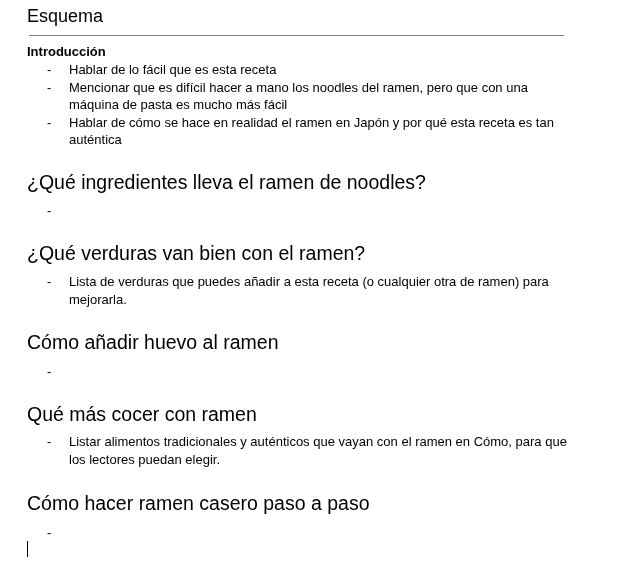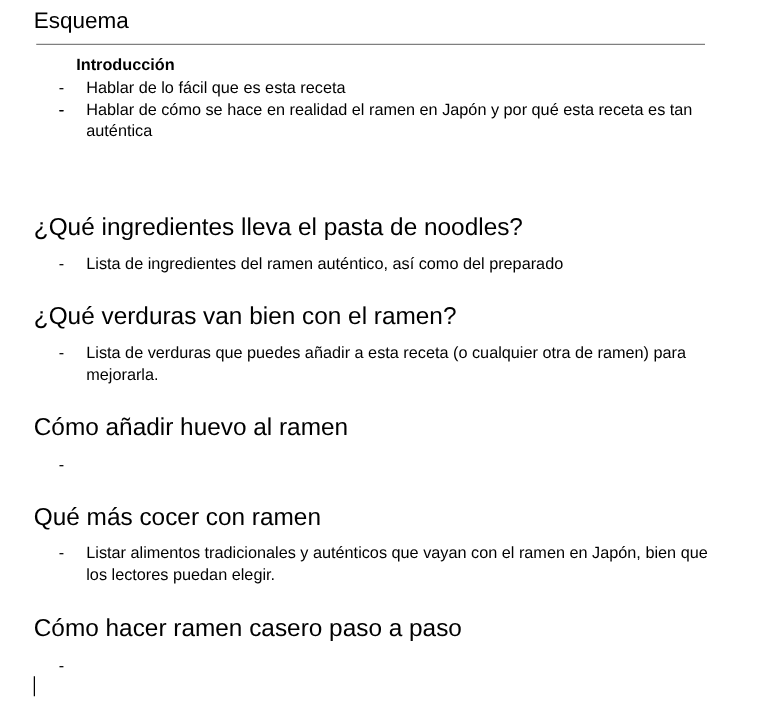--- a/index.html
+++ b/index.html
@@ -10,21 +10,21 @@
     .title-text {
       position: absolute; left: 27px; top: 9px;
       font-size: 18px; line-height: 15px;
     }
     .rule {
       position: absolute; left: 29px; top: 35px; width: 535px; height: 1px;
       background: #7f7f7f;
     }
     .intro-heading {
       position: absolute; left: 27px; top: 44px;
-      font-size: 13px; font-weight: bold; line-height: 15px; margin-left: 34px;
+      font-size: 13px; font-weight: bold; line-height: 15px;
     }
     .list { position: absolute; left: 0; margin: 0; padding: 0; list-style: none; }
     .list li {
       position: relative; padding-left: 69px; width: 500px;
       font-size: 13px; line-height: 17.5px;
     }
     .list li .dash { position: absolute; left: 47px; top: 0; }
     .h2 {
       position: absolute; left: 27px;
       font-size: 19.5px; line-height: 22px; font-weight: normal;
@@ -37,42 +37,42 @@
 </head>
 <body>
 
 <div>
   <div class="title-text">Esquema</div>
   <div class="rule"></div>
 
   <div class="intro-heading">Introducción</div>
   <ul class="list" style="top:61px">
     <li><span class="dash">-</span><span>Hablar de lo fácil que es esta receta</span></li>
-    <li><span class="dash">-</span></li>
+    <li><span class="dash">-</span><span>Mencionar que es difícil hacer a mano los noodles del ramen, pero que con una máquina de pasta es mucho más fácil</span></li>
     <li><span class="dash">-</span><span>Hablar de cómo se hace en realidad el ramen en Japón y por qué esta receta es tan auténtica</span></li>
   </ul>
 
-  <div class="h2" style="top:171px">¿Qué ingredientes lleva el pasta de noodles?</div>
+  <div class="h2" style="top:171px">¿Qué ingredientes lleva el ramen de noodles?</div>
   <ul class="list" style="top:202px">
-    <li><span class="dash">-</span><span>Lista de ingredientes del ramen auténtico, así como del preparado</span></li>
+    <li><span class="dash">-</span></li>
   </ul>
 
   <div class="h2" style="top:242px">¿Qué verduras van bien con el ramen?</div>
   <ul class="list" style="top:273px">
     <li><span class="dash">-</span><span>Lista de verduras que puedes añadir a esta receta (o cualquier otra de ramen) para mejorarla.</span></li>
   </ul>
 
   <div class="h2" style="top:331px">Cómo añadir huevo al ramen</div>
   <ul class="list" style="top:363px">
     <li><span class="dash">-</span></li>
   </ul>
 
   <div class="h2" style="top:403px">Qué más cocer con ramen</div>
   <ul class="list" style="top:433px">
-    <li><span class="dash">-</span><span>Listar alimentos tradicionales y auténticos que vayan con el ramen en Japón, bien que los lectores puedan elegir.</span></li>
+    <li><span class="dash">-</span><span>Listar alimentos tradicionales y auténticos que vayan con el ramen en Cómo, para que los lectores puedan elegir.</span></li>
   </ul>
 
   <div class="h2" style="top:492px">Cómo hacer ramen casero paso a paso</div>
   <ul class="list" style="top:524px">
     <li><span class="dash">-</span></li>
   </ul>
 
   <div class="cursor"></div>
 </div>
 

